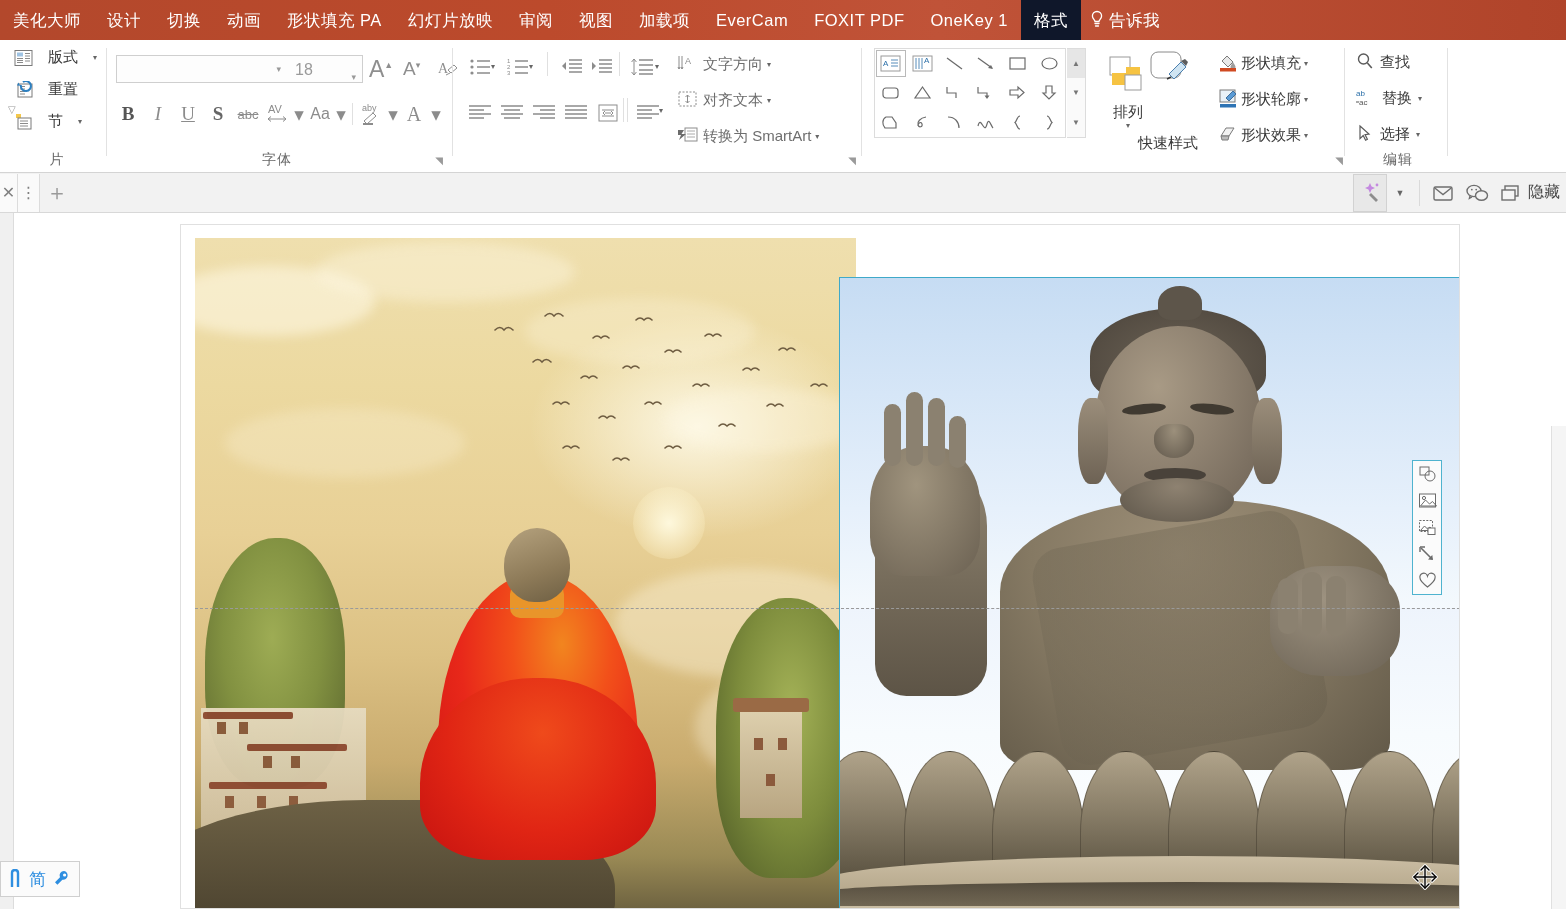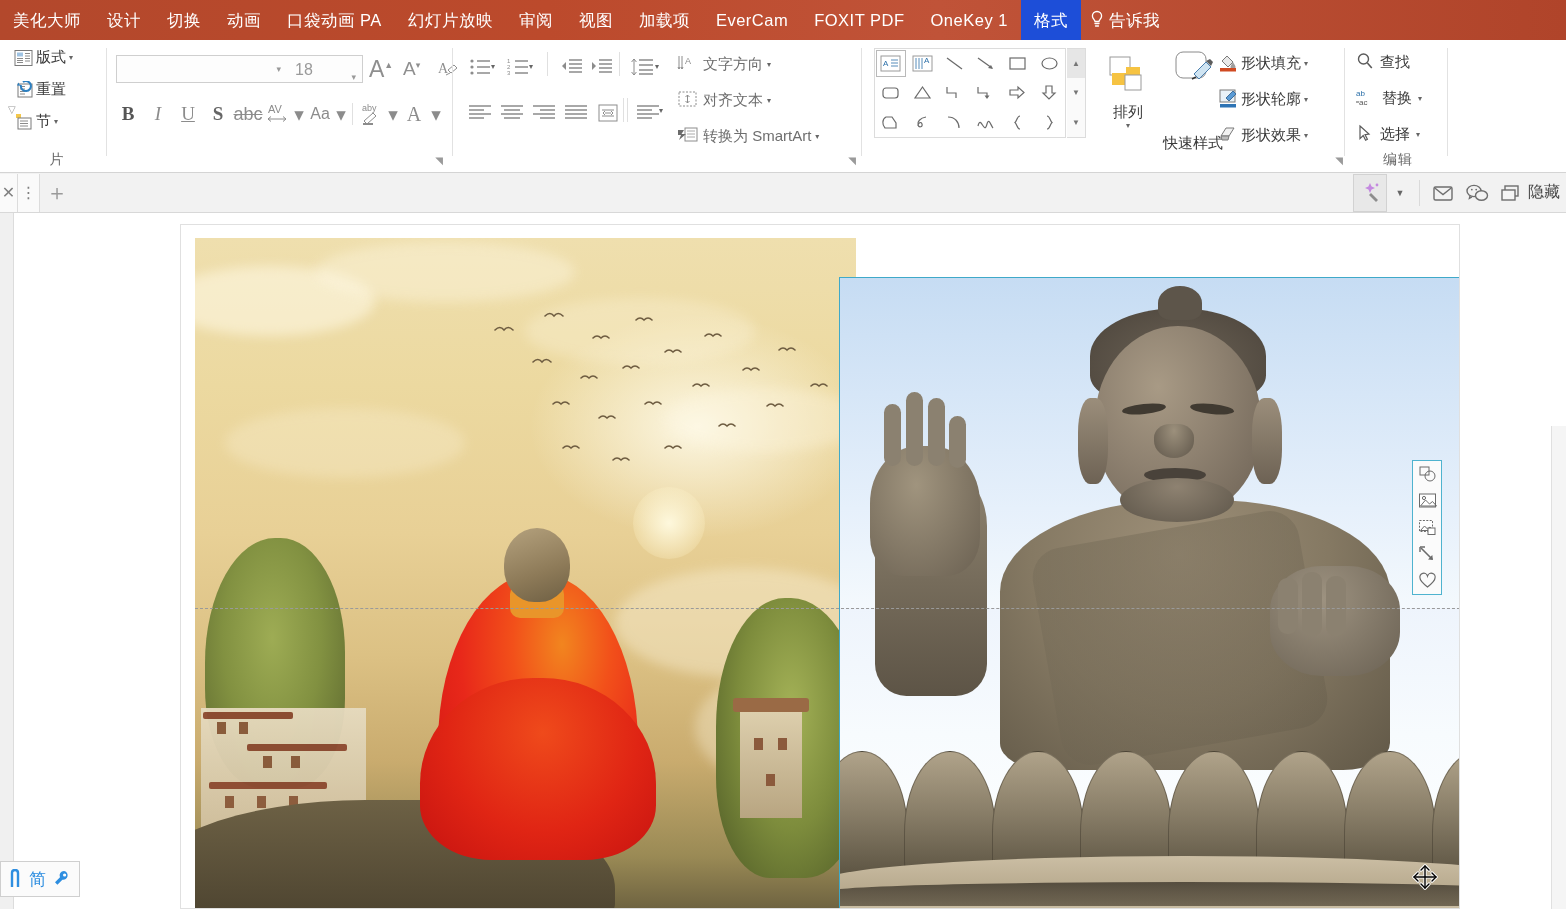--- a/index.html
+++ b/index.html
@@ -21,21 +21,21 @@
     content:""; position:absolute; inset:0;
     background:linear-gradient(90deg,#b3482c 0%,#bc4a2c 35%,#c05338 60%,#b0442a 100%);
   }
   .tab{
     position:relative; z-index:2;
     color:#ffffff; font-size:16.5px; letter-spacing:.5px;
     padding:0 13px; height:40px; line-height:41px; white-space:nowrap;
     cursor:default;
   }
   .tab.active{
-    background:#1d4ed8;
+    background:#0f172a;
   }
   .tab.tellme{
     display:flex; align-items:center; gap:4px;
     padding-left:8px;
   }
   .bulb{ width:16px;height:20px; display:block; }
 
   
   .ribbon{
     position:absolute; left:0; top:40px; width:1566px; height:133px;
@@ -50,21 +50,21 @@
   .sep{
     position:absolute; top:8px; width:1px; height:108px; background:#e2e2e2;
   }
   .dlg{
     position:absolute; bottom:7px; font-size:10px; color:#9a9a9a;
   }
 
   
   .g-slides{ left:-12px; width:118px; }
   .mini-btn{
-    position:absolute; display:flex; align-items:center; gap:3px;
+    position:absolute; display:flex; align-items:center; gap:15px;
     font-size:15px; color:#3a3a3a; white-space:nowrap;
   }
   .mini-ic{ width:19px;height:18px; display:block; }
   .caret{ font-size:8px; color:#666; }
 
   
   .g-font{ left:107px; width:340px; }
   .fname{
     position:absolute; left:9px; top:15px; width:172px; height:28px;
     border:1px solid #cfcfcf; background:#fdfdfd;
@@ -341,21 +341,21 @@
   }
 </style>
 </head>
 <body>
 
 <div class="tabbar">
   <div class="tab">美化大师</div>
   <div class="tab">设计</div>
   <div class="tab">切换</div>
   <div class="tab">动画</div>
-  <div class="tab">口袋动画 PA</div>
+  <div class="tab">形状填充 PA</div>
   <div class="tab">幻灯片放映</div>
   <div class="tab">审阅</div>
   <div class="tab">视图</div>
   <div class="tab">加载项</div>
   <div class="tab">EverCam</div>
   <div class="tab">FOXIT PDF</div>
   <div class="tab">OneKey 1</div>
   <div class="tab active">格式</div>
   <div class="tab tellme">
     <span>
@@ -433,21 +433,21 @@
         </div>
       <div style="font-style:italic;font-family:'Liberation Serif',serif;">
           <span>I</span>
         </div>
       <div style="text-decoration:underline;font-family:'Liberation Serif',serif;">
           <span>U</span>
         </div>
       <div style="font-weight:bold;font-family:'Liberation Serif',serif;color:#666;">
           <span>S</span>
         </div>
-      <div style="font-size:18px;text-decoration:line-through;">
+      <div style="font-size:13px;text-decoration:line-through;">
           <span>abc</span>
         </div>
       <div style="font-size:14px;">
         <svg width="26" height="26" viewBox="0 0 26 26">
             <text x="3" y="12" font-size="11" fill="#8c8c8c">AV</text>
             <path d="M3 18h18M3 18l3-2.5M3 18l3 2.5M21 18l-3-2.5M21 18l-3 2.5" stroke="#8c8c8c" fill="none"></path>
           </svg>
       </div>
       <div class="caret" style="width:12px">▾</div>
       <div style="font-size:16px;">
@@ -463,20 +463,21 @@
             <path d="M5 20l9-8 3 3-9 8z" fill="none" stroke="#8c8c8c"></path>
             <path d="M4 23h10" stroke="#8c8c8c" stroke-width="2"></path>
           </svg>
       </div>
       <div class="caret" style="width:12px">▾</div>
       <div style="font-size:20px;font-family:'Liberation Serif',serif;">
           <span>A</span>
         </div>
       <div class="caret" style="width:14px">▾</div>
     </div>
+    <div class="glabel">字体</div>
     <div class="dlg" style="right:4px;">◥</div>
   </div>
   <div class="sep" style="left:452px;"></div>
 
   <div class="grp g-para">
     <div class="pbtn" style="left:10px;top:12px;">
       <svg width="22" height="18" viewBox="0 0 22 18">
           <circle cx="3" cy="3" r="1.6" fill="#8c8c8c"></circle>
           <circle cx="3" cy="9" r="1.6" fill="#8c8c8c"></circle>
           <circle cx="3" cy="15" r="1.6" fill="#8c8c8c"></circle>
@@ -698,21 +699,21 @@
         <svg width="44" height="40" viewBox="0 0 44 40">
             <rect x="4" y="2" width="20" height="18" fill="#fff" stroke="#9a9a9a"></rect>
             <rect x="20" y="12" width="14" height="12" fill="#f6c342"></rect>
             <rect x="6" y="18" width="14" height="12" fill="#f6c342"></rect>
             <rect x="19" y="20" width="16" height="15" fill="#fff" stroke="#9a9a9a"></rect>
           </svg>
       </div>
       <div class="bl">排列</div>
       <div class="bc">▾</div>
     </div>
-    <div class="bigbtn" style="left:297px;gap:45px;">
+    <div class="bigbtn" style="left:272px;gap:45px;">
       <div class="bi">
         <svg width="46" height="40" viewBox="0 0 46 40">
             <rect x="6" y="4" width="30" height="26" rx="7" fill="#fff" stroke="#8a8a8a"></rect>
             <path d="M24 26l12-12 5 5-12 12z" fill="#cfe4f2" stroke="#4b7fae"></path>
             <path d="M22 31l4-2" stroke="#333" stroke-width="1.5"></path>
             <path d="M36 13l5 5 2-4-3-3z" fill="#5d5d5d"></path>
           </svg>
       </div>
       <div class="bl">快速样式</div>
       <div class="bc">▾</div>

